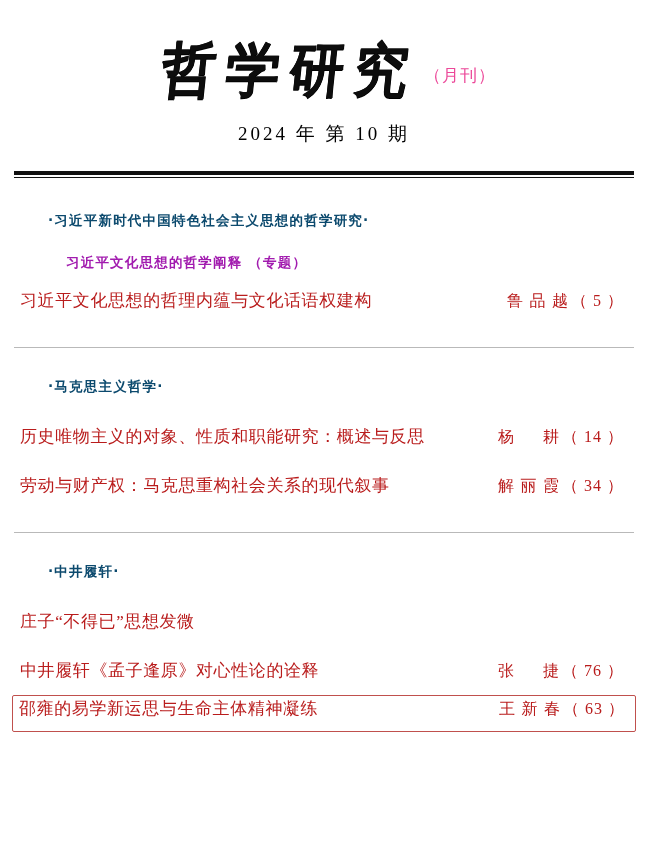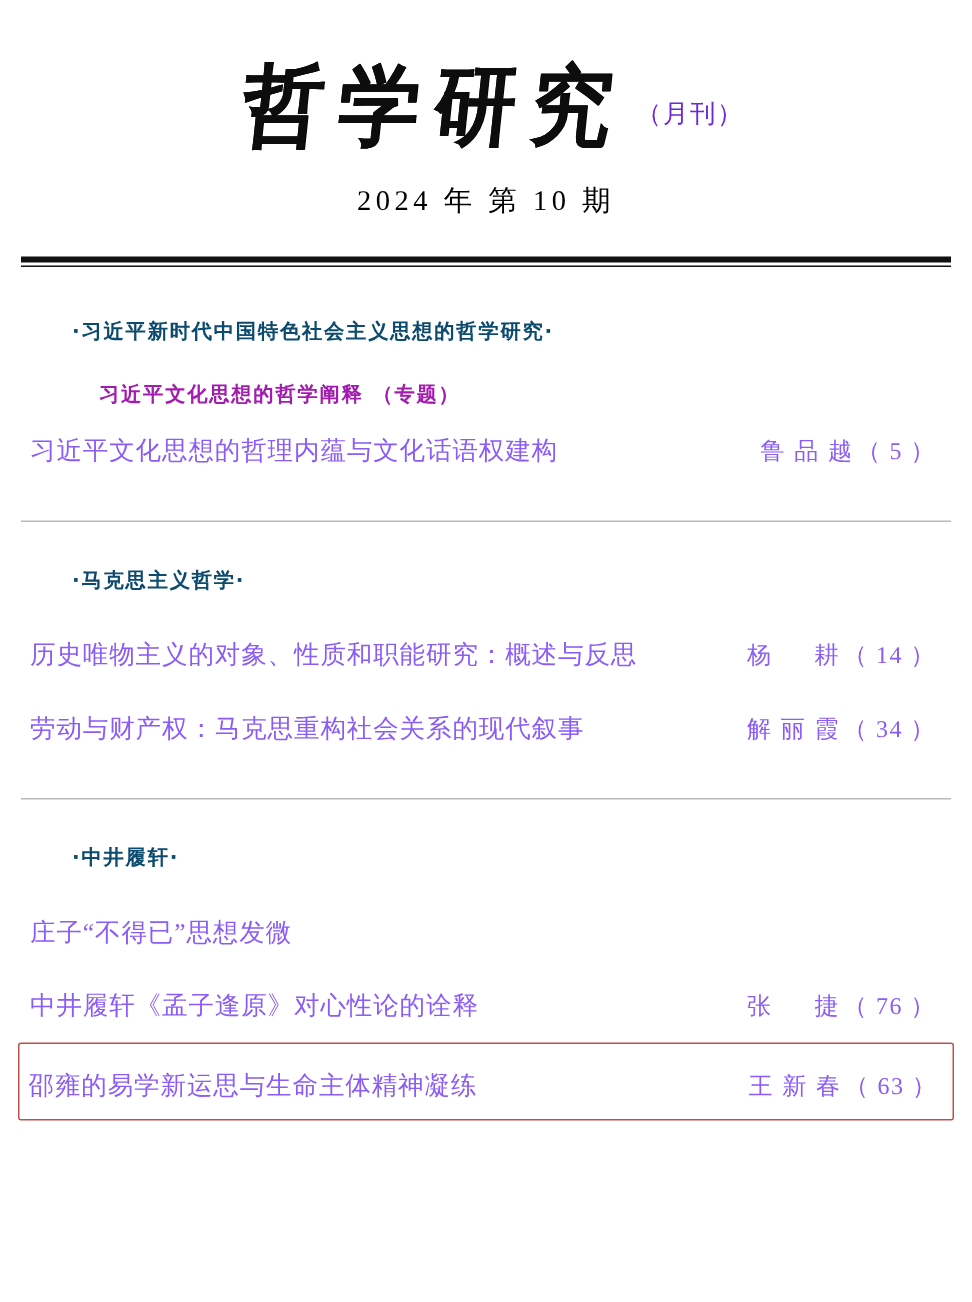--- a/index.html
+++ b/index.html
@@ -42,21 +42,21 @@
     letter-spacing: 10px;
     line-height: 1.05;
     color: #0d0d0d;
     transform: skewX(-6deg) scaleY(1.08);
     text-shadow: 0.5px 0 0 #000, 0 0.4px 0 #000;
     padding-left: 10px;
   }
   .periodicity {
     font-size: 17px;
     letter-spacing: 1px;
-    color: #6d28d9;
+    color: #ec4899;
     padding-bottom: 12px;
     white-space: nowrap;
   }
   .issue-line {
     margin-top: 22px;
     font-size: 19px;
     letter-spacing: 3px;
     color: #000000;
   }
 
@@ -98,21 +98,21 @@
     padding: 18px 0 4px 52px;
   }
 
   .entry {
     display: flex;
     align-items: baseline;
     justify-content: space-between;
     padding: 13px 6px 13px 6px;
     font-size: 17px;
     letter-spacing: 0.6px;
-    color: #8b5cf6;
+    color: #b91c1c;
   }
   .entry-title {
     flex: 1 1 auto;
     white-space: nowrap;
     overflow: hidden;
   }
   .entry-right {
     flex: 0 0 auto;
     display: flex;
     align-items: baseline;
@@ -131,21 +131,21 @@
   .page-no {
     display: inline-block;
     min-width: 52px;
     text-align: center;
     white-space: nowrap;
   }
 
   .entry.highlight {
     border: 1.5px solid #c0504d;
     border-radius: 2px;
-    padding: 16px 6px 11px 6px;
+    padding: 1px 6px 11px 6px;
     margin: 0 -2px;
   }
 
   .gap-sm { height: 10px; }
   .gap-md { height: 22px; }
 </style>
 </head>
 <body>
 
 <div class="page">

